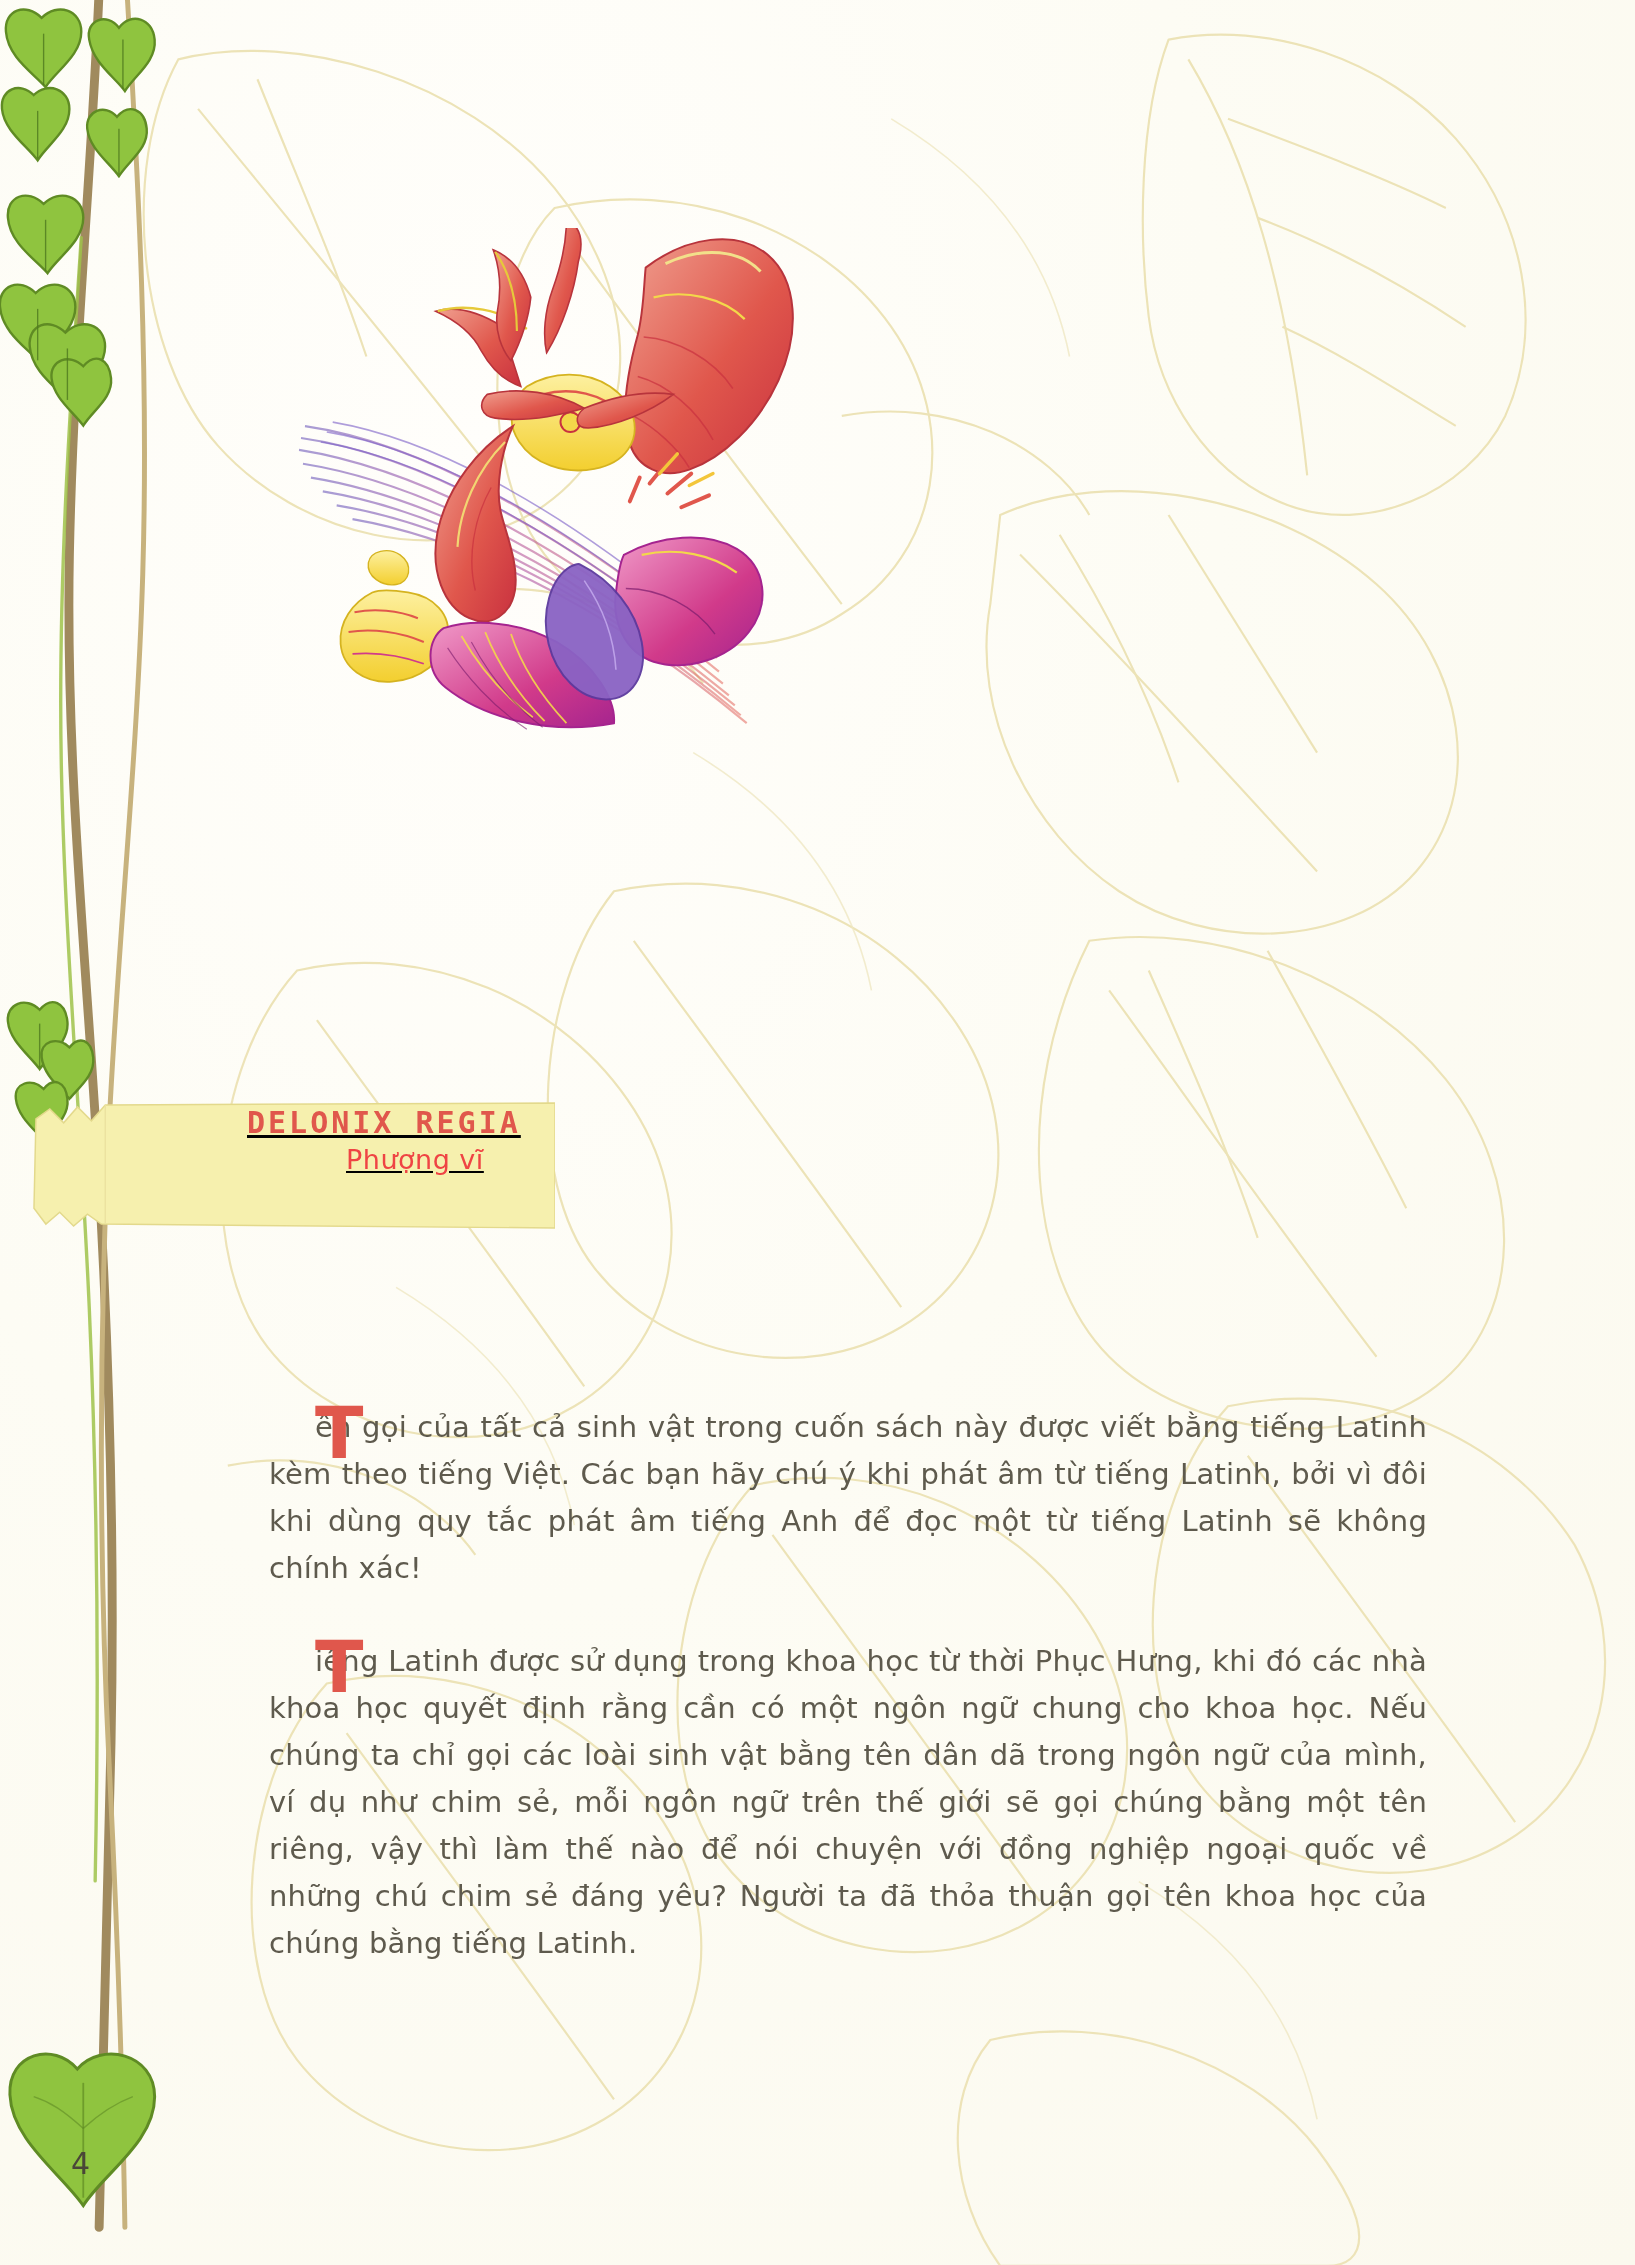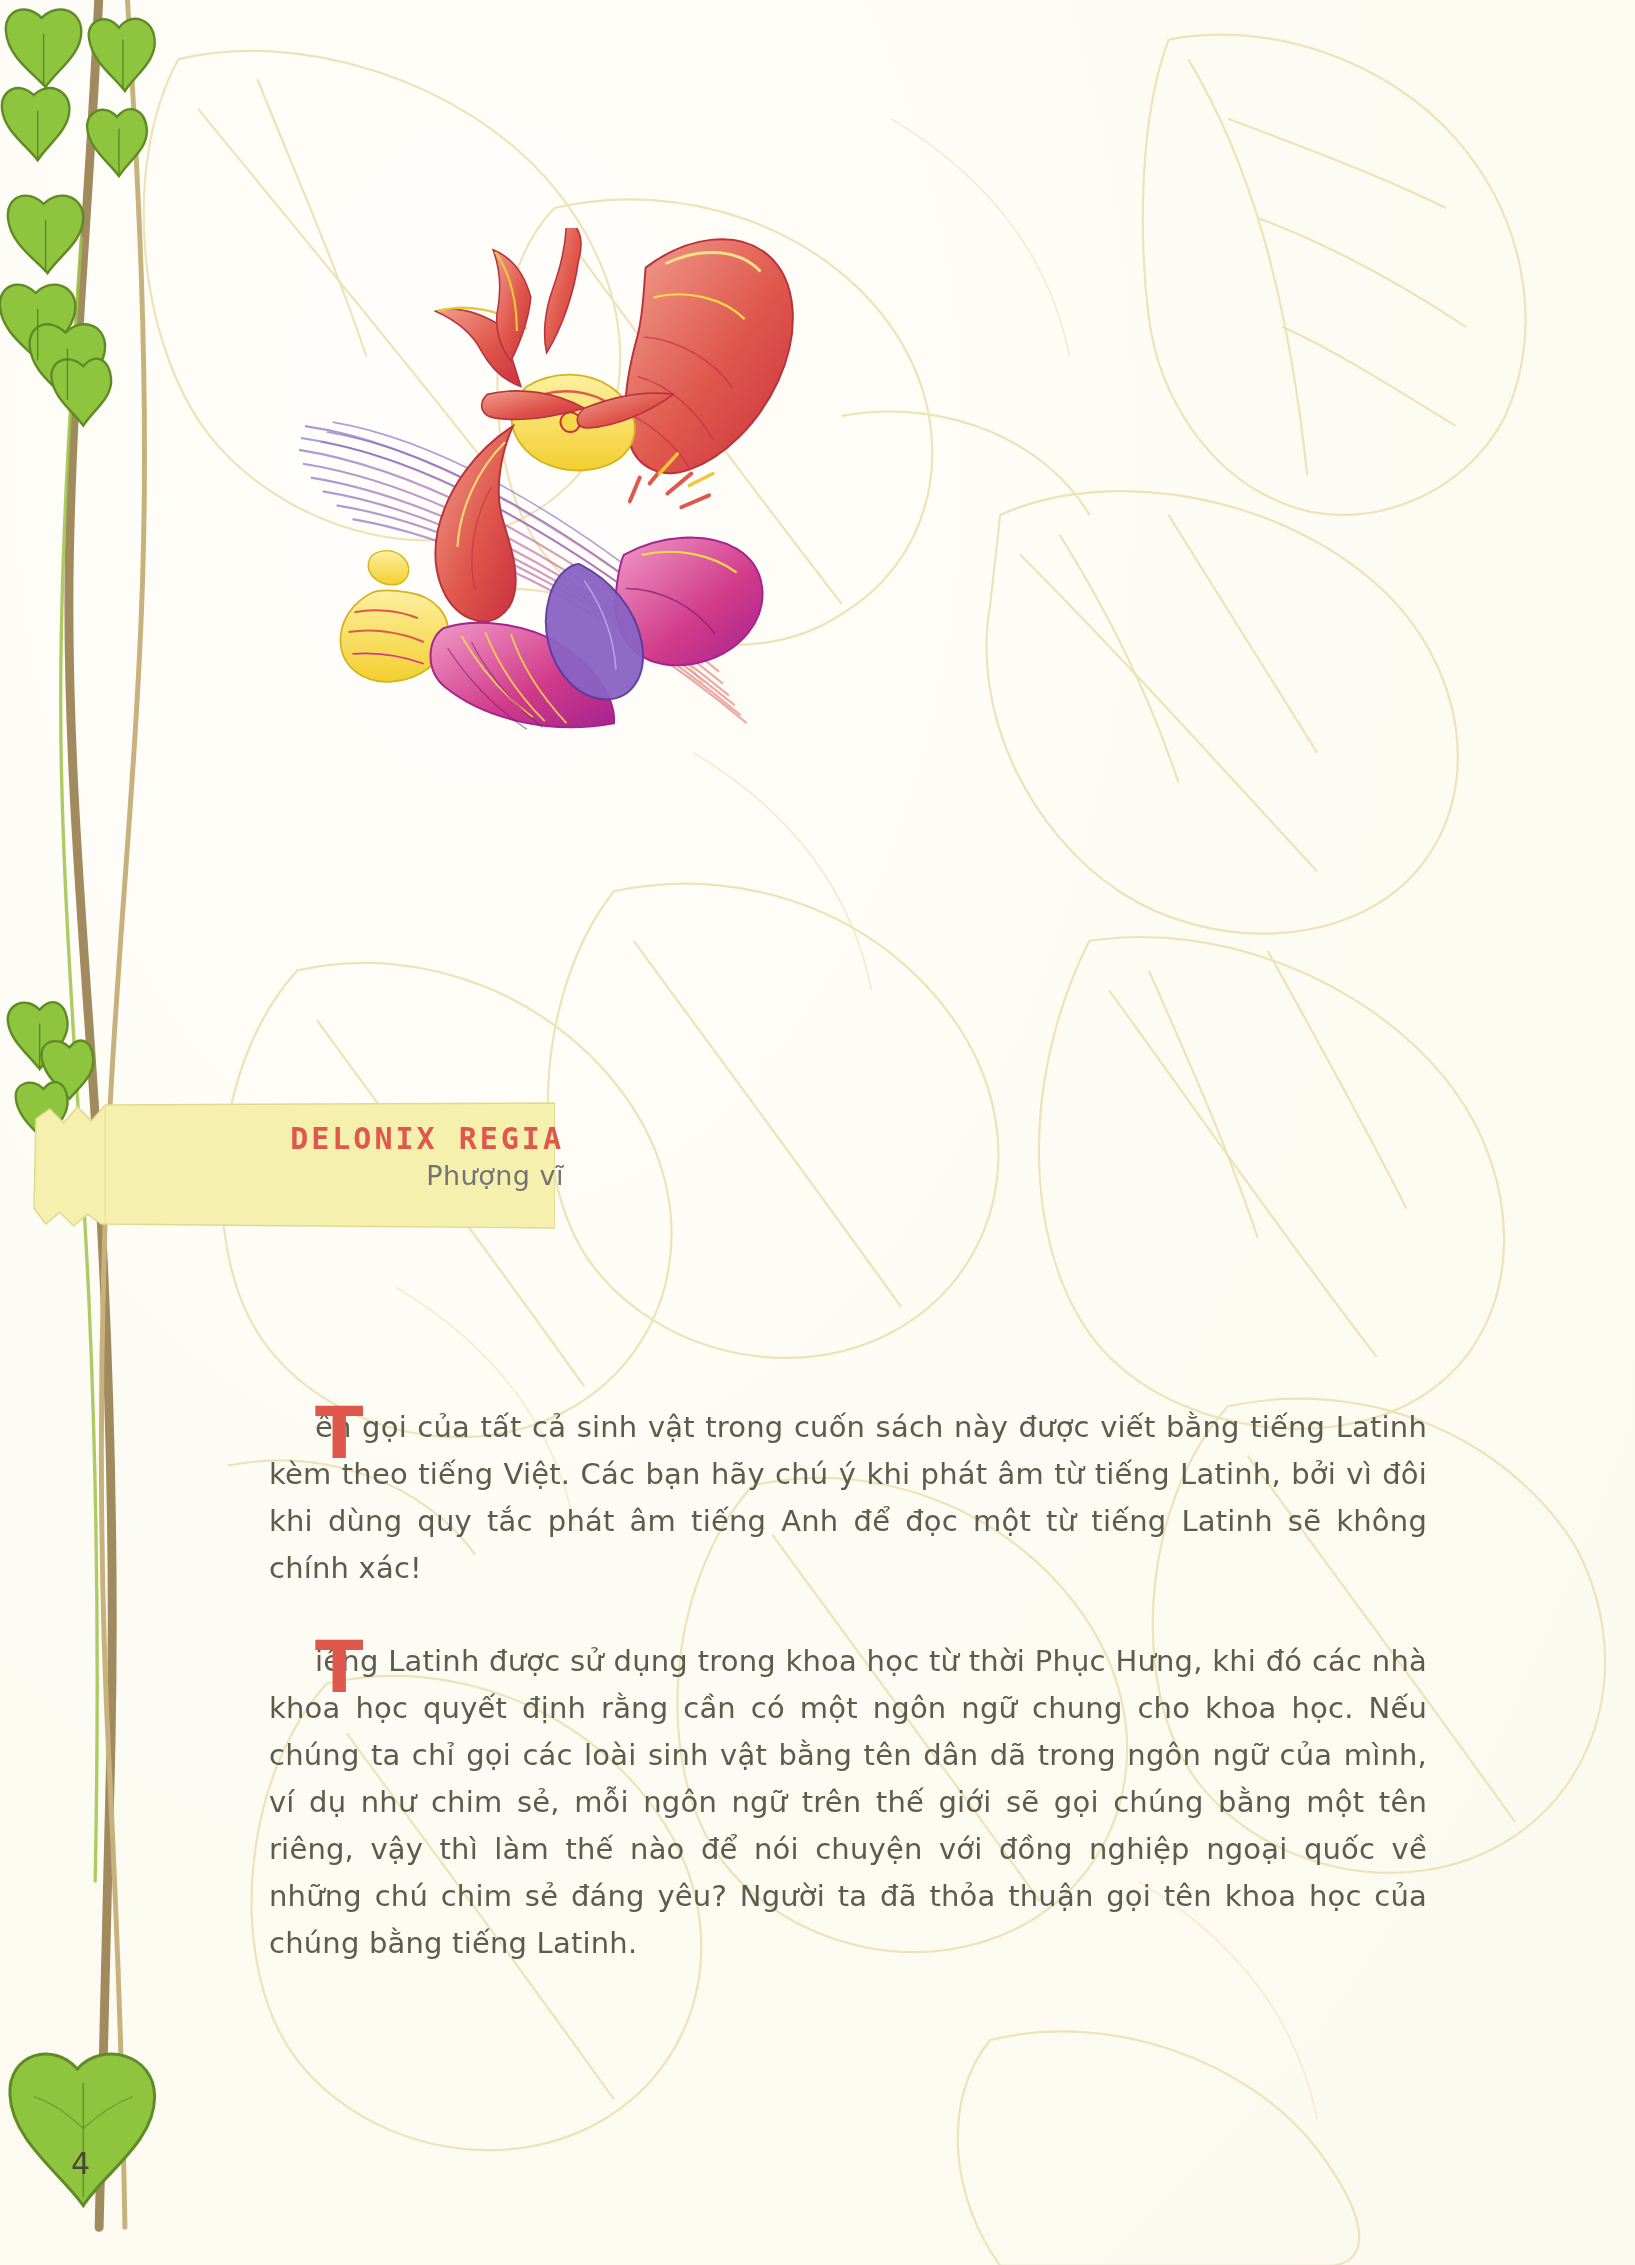--- a/index.html
+++ b/index.html
@@ -65,36 +65,37 @@
   .nameplate-inner {
     position: absolute;
     left: 0;
     top: 0;
     width: 100%;
     height: 100%;
   }
   .nameplate-text {
     position: absolute;
     left: 158px;
-    top: 24px;
+    top: 8px;
     width: 376px;
-    text-align: right;
+    text-align: left;
+    text-decoration: underline;
   }
   .latin-name {
     font-family: "DejaVu Sans Mono", monospace;
     font-weight: bold;
     font-size: 30px;
     letter-spacing: 3px;
     color: #e0574c;
     margin: 0 0 4px 59px;
   }
   .viet-name {
     font-family: "DejaVu Sans", sans-serif;
     font-size: 27px;
-    color: #737373;
+    color: #ef4444;
     margin: 4px 0 0 158px;
     letter-spacing: 0.5px;
   }
 
   
   .body-text {
     position: absolute;
     left: 269px;
     top: 1404px;
     width: 1158px;

